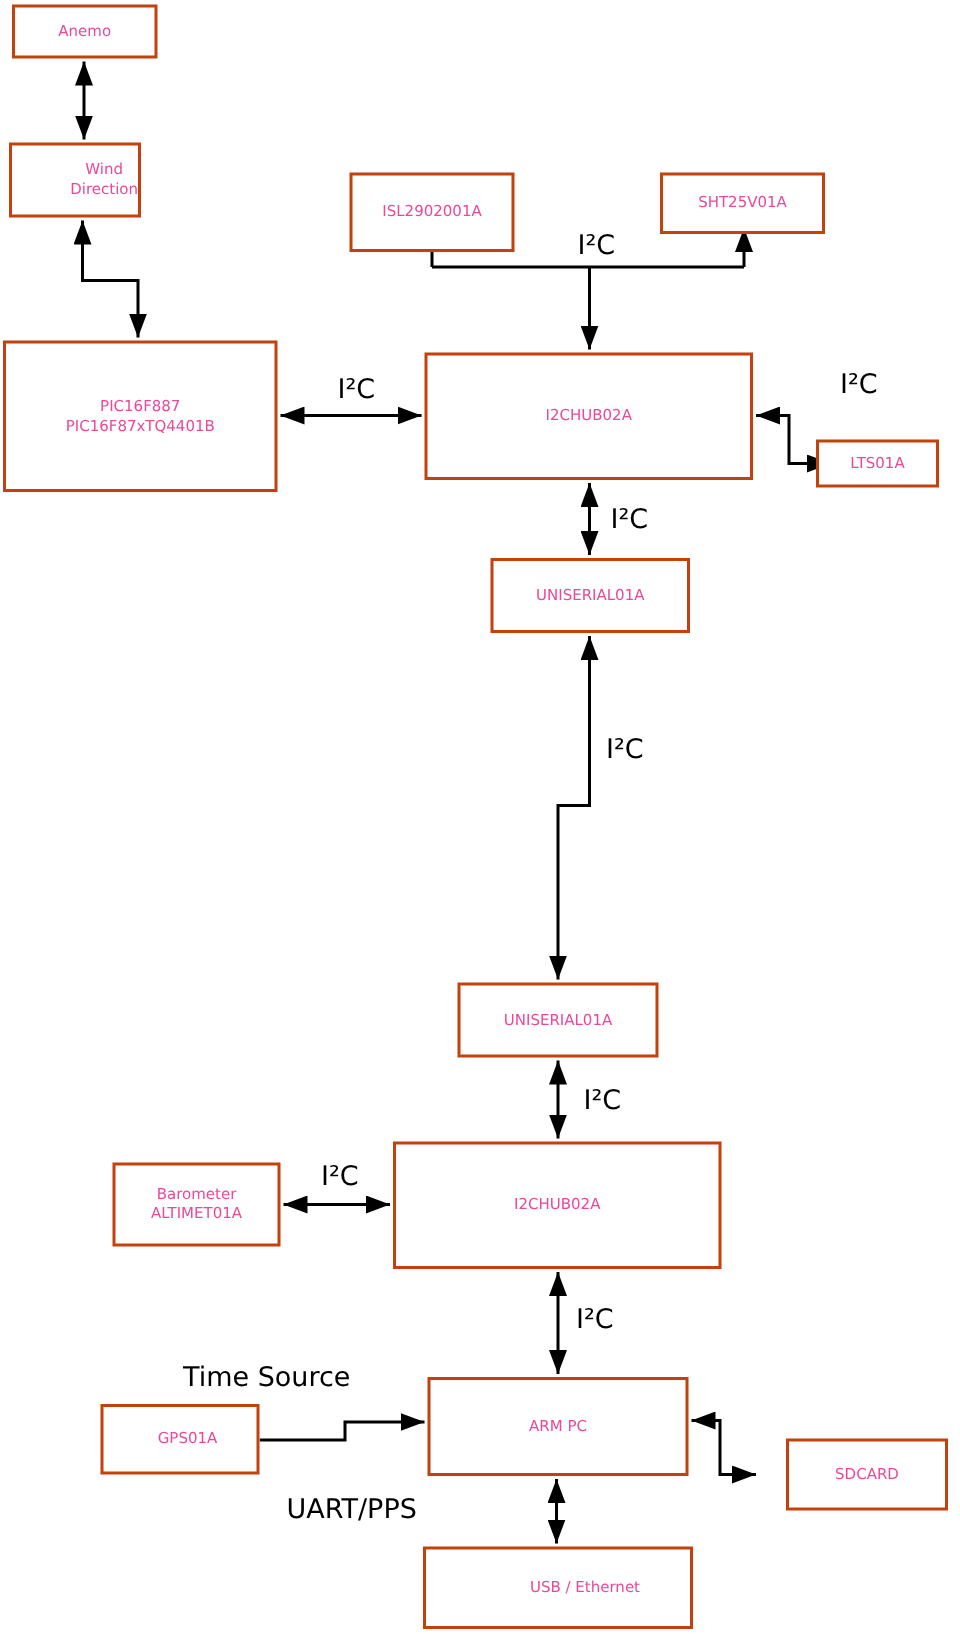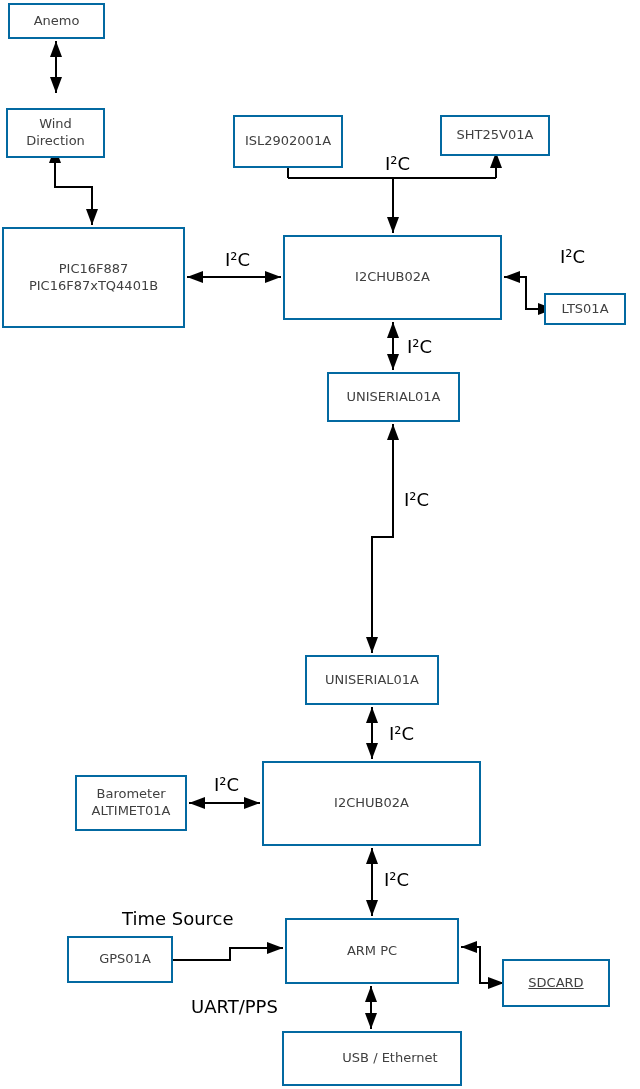--- a/index.html
+++ b/index.html
@@ -8,29 +8,29 @@
     position: relative;
     width: 640px;
     height: 1089px;
     background: #ffffff;
     overflow: hidden;
   }
   svg.wires { position: absolute; left: 0; top: 0; }
   .node {
     position: absolute;
     box-sizing: border-box;
-    border: 2px solid #0369a1;
+    border: 2px solid #c2410c;
     background: #ffffff;
     display: flex;
     align-items: center;
     justify-content: center;
     text-align: center;
-    font-size: 13px;
+    font-size: 10px;
     line-height: 1.3;
-    color: #404040;
+    color: #ec4899;
   }
   .node span { white-space: pre-line; }
   .flabel {
     position: absolute;
     font-size: 18px;
     color: #000000;
     white-space: nowrap;
   }
 </style>
 </head>
@@ -64,21 +64,21 @@
       <path d="M173,960 H230 V948 H283" marker-end="url(#ah)"></path>
       <path d="M461,947 H480 V983 H504" marker-start="url(#ahs)" marker-end="url(#ah)"></path>
       <path d="M371,986 V1029" marker-start="url(#ahs)" marker-end="url(#ah)"></path>
     </g>
   </svg>
 
   <div class="node" style="left:8px; top:3px; width:97px; height:36px;">
     <span>Anemo</span>
   </div>
 
-  <div class="node" style="left:6px; top:108px; width:99px; height:50px;">
+  <div class="node" style="left:6px; top:95px; width:88px; height:50px;justify-content:flex-end;">
     <span>Wind
 Direction</span>
   </div>
 
   <div class="node" style="left:2px; top:227px; width:183px; height:101px;">
     <span>PIC16F887
 PIC16F87xTQ4401B</span>
   </div>
 
   <div class="node" style="left:233px; top:115px; width:110px; height:53px;">
@@ -115,21 +115,21 @@
   </div>
 
   <div class="node" style="left:67px; top:936px; width:106px; height:47px;padding-left:10px;">
     <span>GPS01A</span>
   </div>
 
   <div class="node" style="left:285px; top:918px; width:174px; height:66px;">
     <span>ARM PC</span>
   </div>
 
-  <div class="node" style="left:502px; top:959px; width:108px; height:48px;text-decoration:underline;">
+  <div class="node" style="left:524px; top:959px; width:108px; height:48px;">
     <span>SDCARD</span>
   </div>
 
   <div class="node" style="left:282px; top:1031px; width:180px; height:55px;padding-left:36px;">
     <span>USB / Ethernet</span>
   </div>
 
   <div class="flabel" style="left:385px; top:153px;">I²C</div>
 
   <div class="flabel" style="left:225px; top:249px;">I²C</div>

